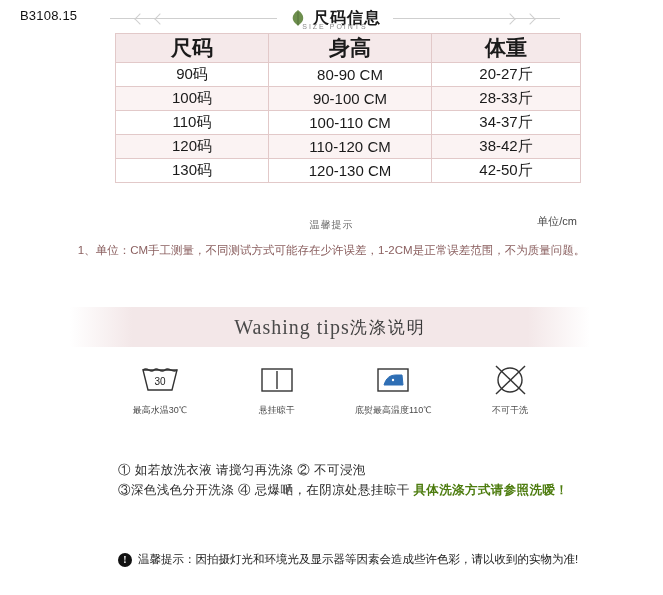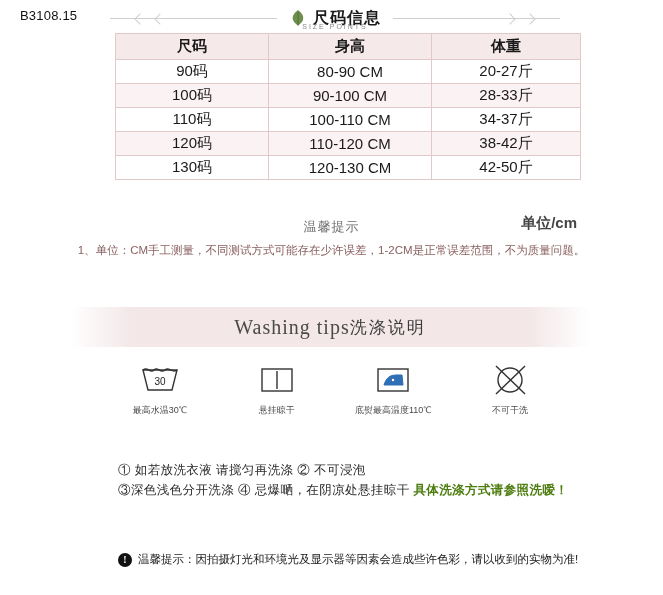--- a/index.html
+++ b/index.html
@@ -106,45 +106,44 @@
     font-size: 15px;
     color: #1a1a1a;
     padding: 0;
     height: 23px;
     font-family: "Liberation Sans", sans-serif;
   }
   .size-table thead th {
     background: #f5e9ea;
     font-weight: bold;
     height: 25px;
-    font-size: 15px;
+    font-size: 21px;
   }
   .size-table tbody tr:nth-child(odd) td { background: #ffffff; }
   .size-table tbody tr:nth-child(even) td { background: #fbf3f3; }
   .col-size { width: 152px; }
   .col-height { width: 162px; }
   .col-weight { width: 148px; }
 
   .unit-note {
     position: absolute;
     right: 86px;
     top: 214px;
-    font-size: 15px;
+    font-size: 11px;
     color: #444;
-    font-weight: bold;
   }
 
   
   .tips-title {
     position: absolute;
     left: 0;
     right: 0;
     top: 218px;
     text-align: center;
-    font-size: 13px;
+    font-size: 10px;
     color: #6b6b6b;
     letter-spacing: 1px;
   }
   .tips-line {
     position: absolute;
     left: 0;
     right: 0;
     top: 243px;
     text-align: center;
     font-size: 11.5px;

